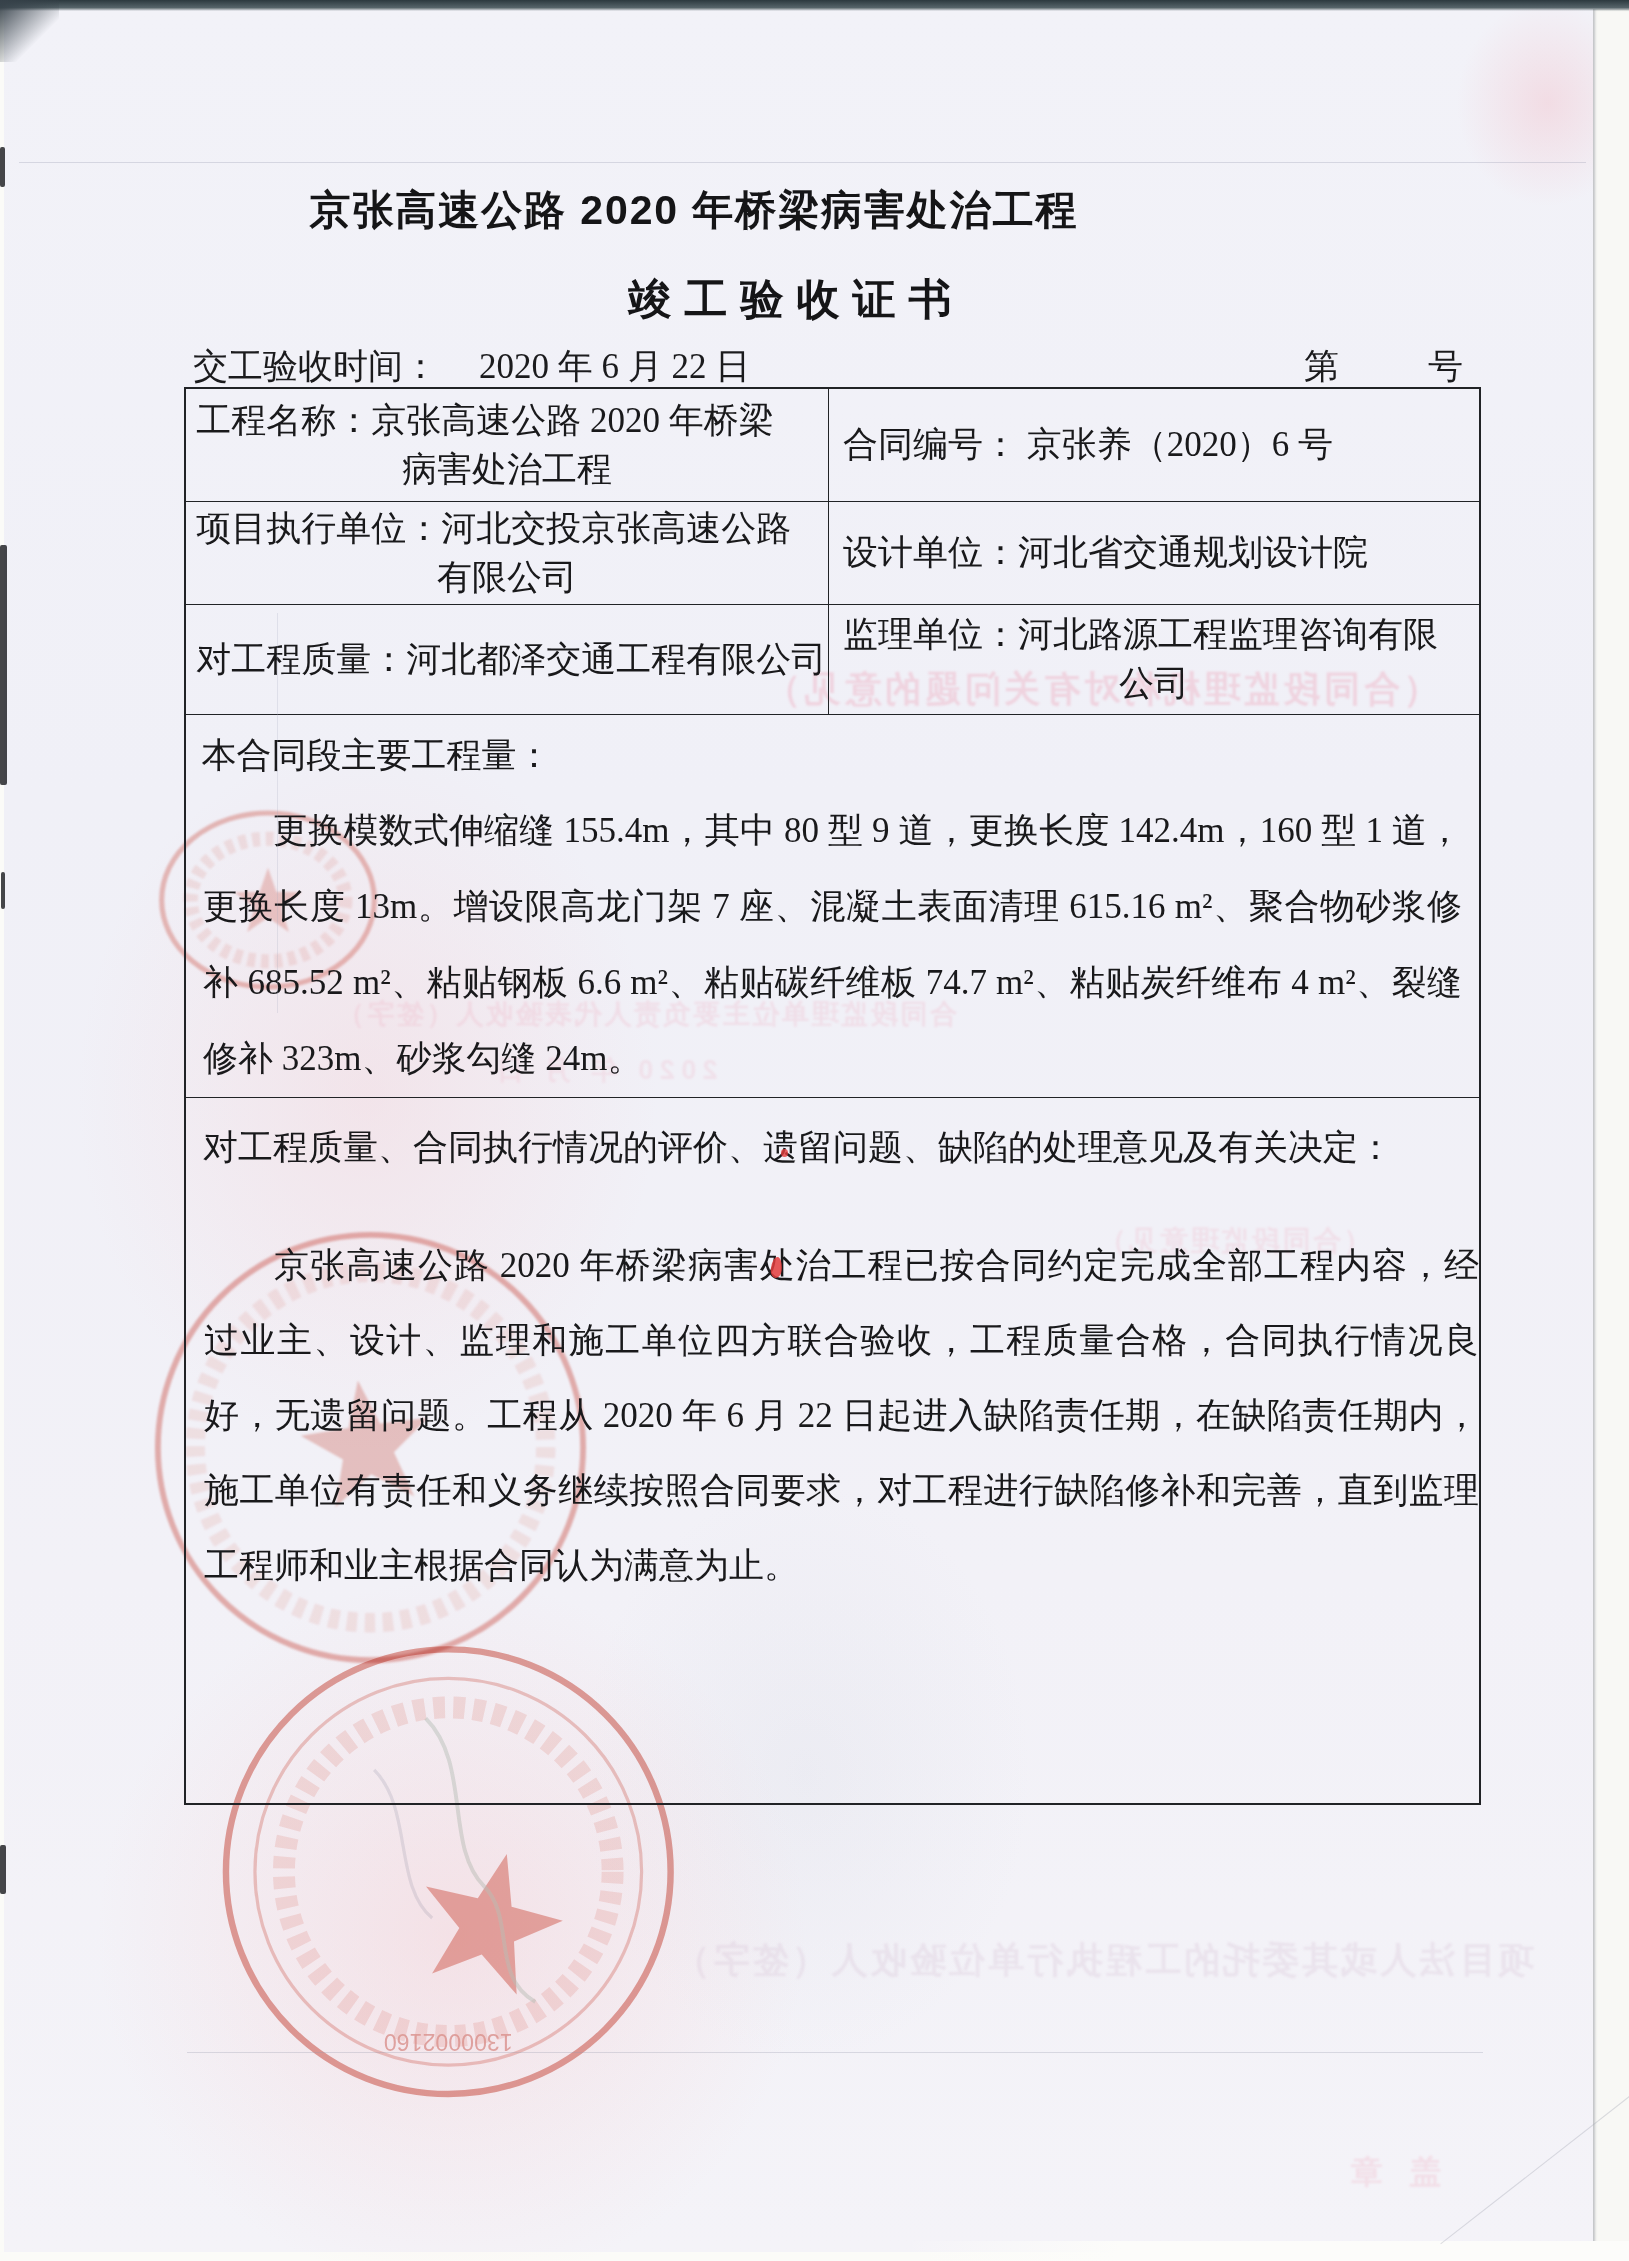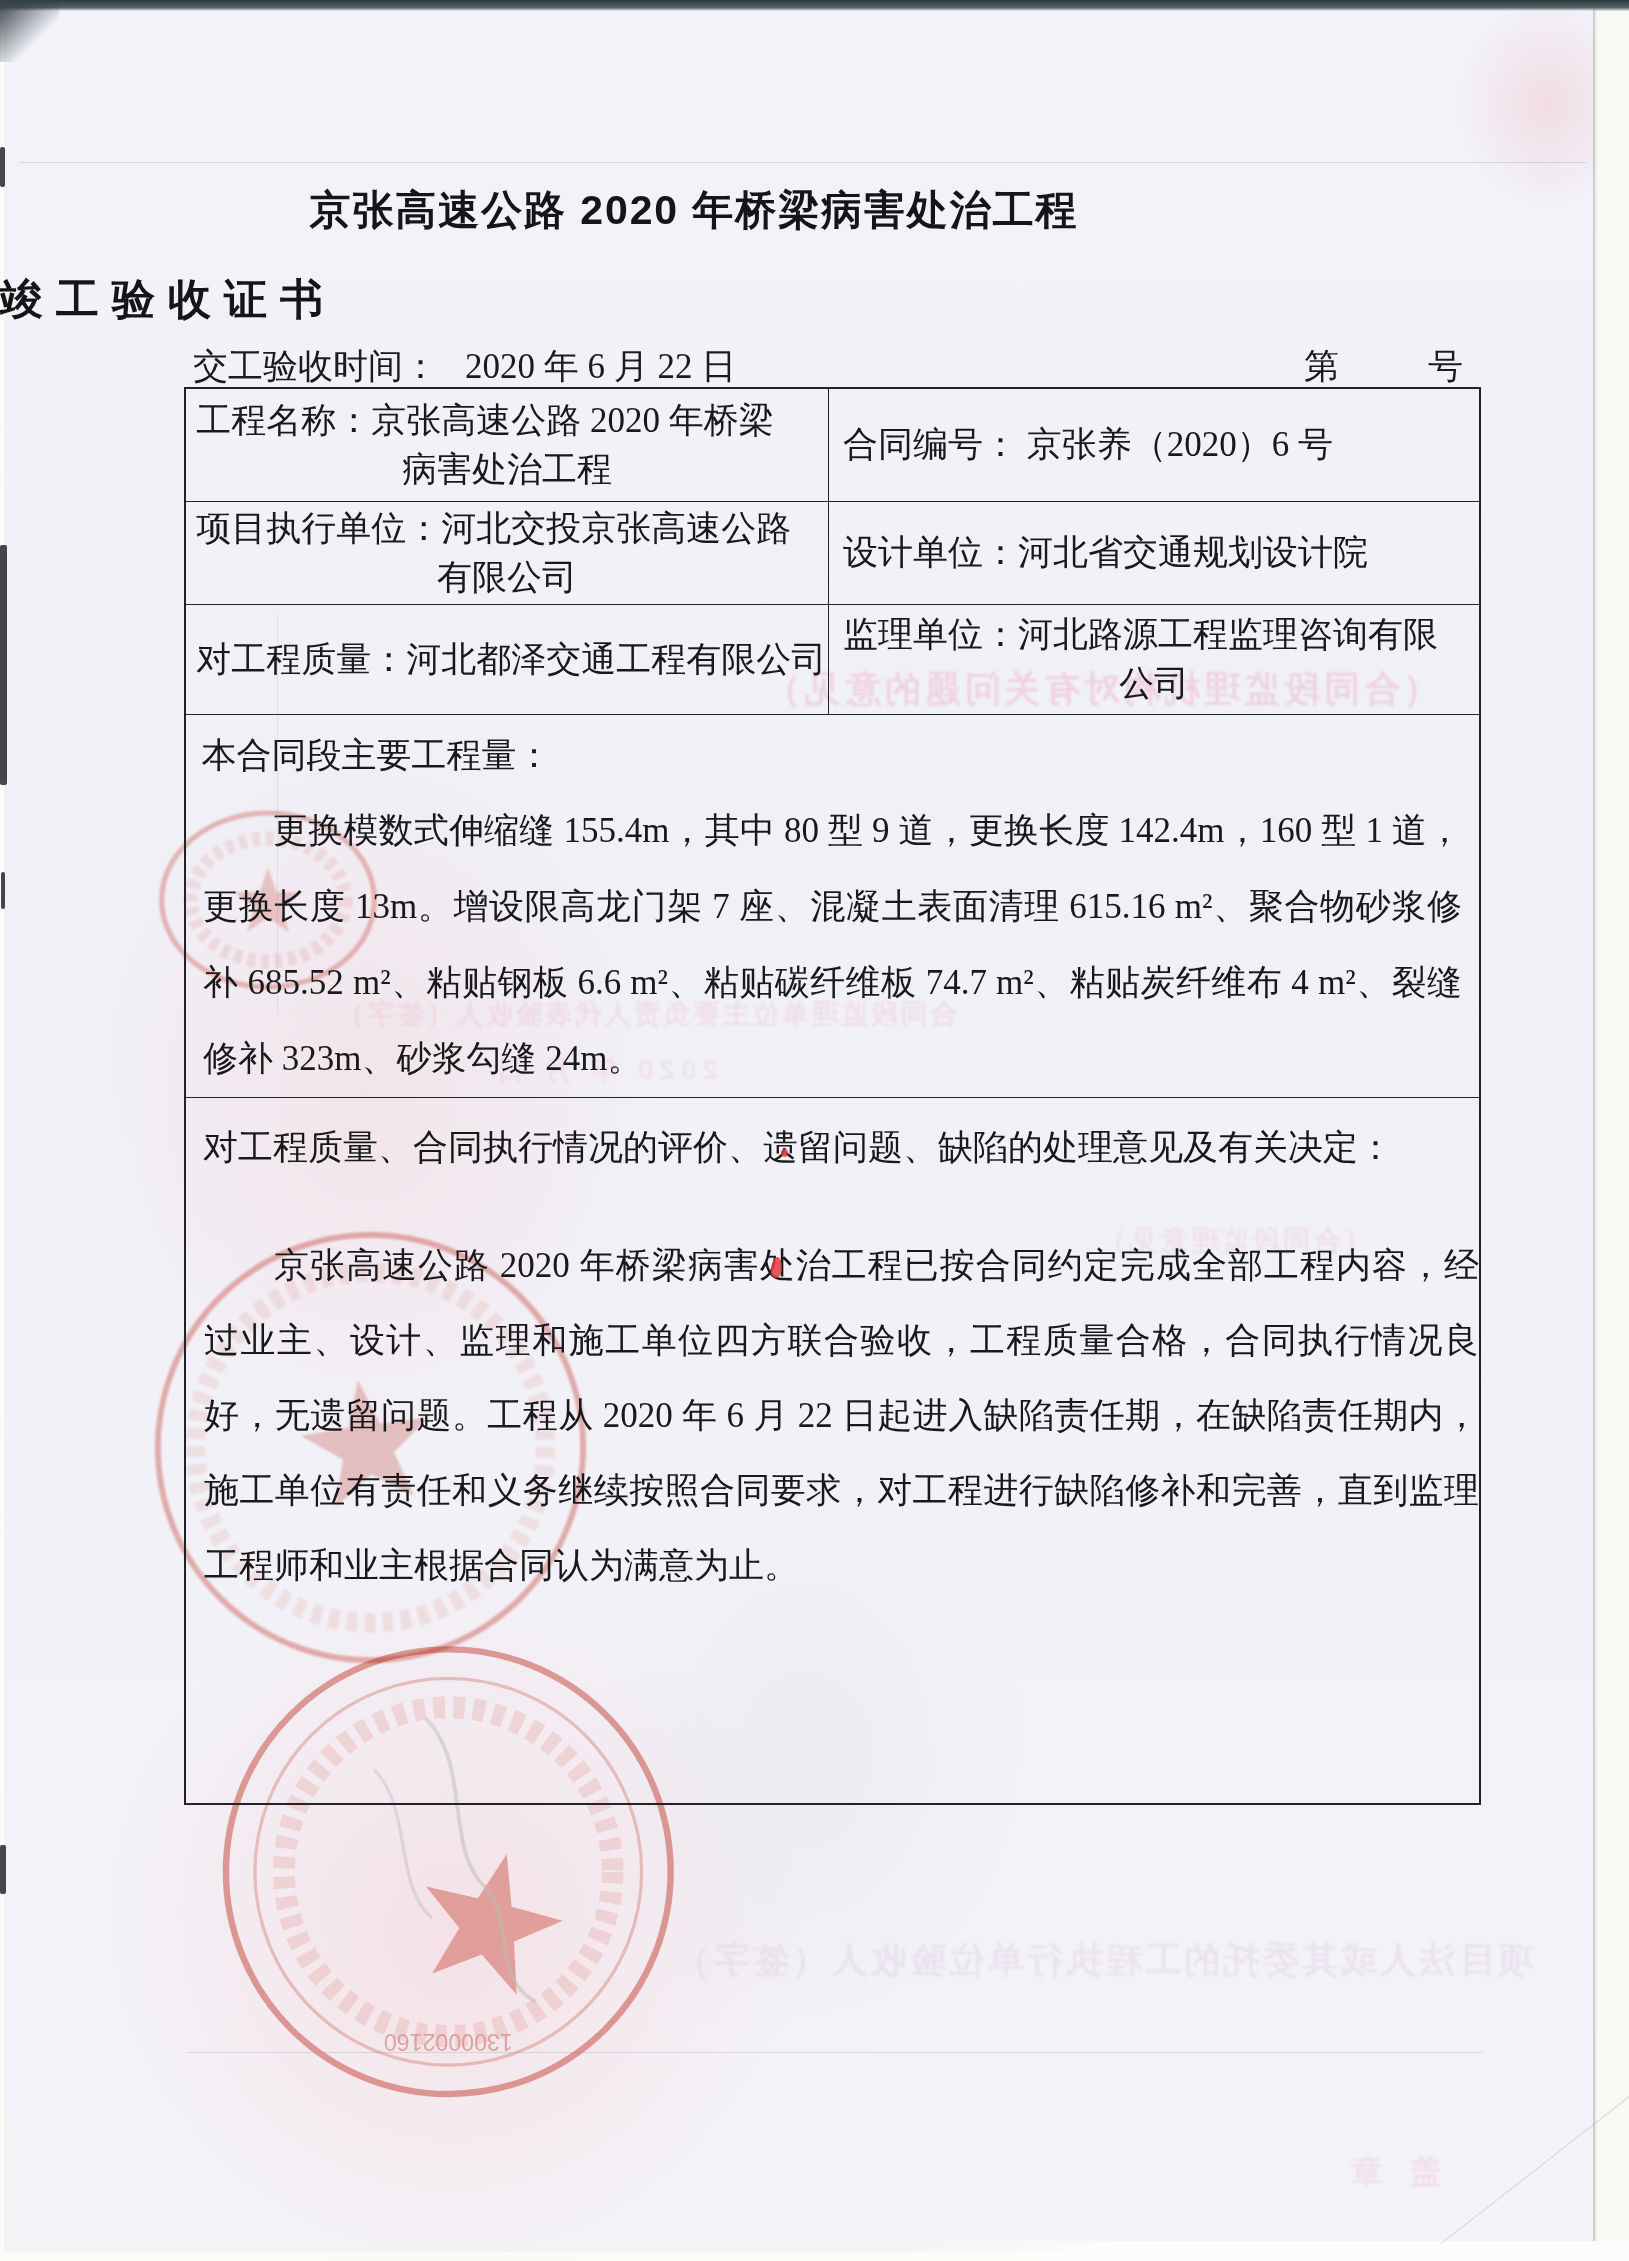--- a/index.html
+++ b/index.html
@@ -35,29 +35,29 @@
   .c3{left:277px;top:613px;width:1.3px;height:400px;background:rgba(168,170,190,.25);}
   .c4{left:1412px;top:2160px;width:271px;height:1.3px;background:rgba(170,172,184,.4);transform:rotate(-38deg);}
 
   
   .title{
     position:absolute;left:0;top:183px;width:1388px;margin:0;text-align:center;
     font-family:"Liberation Sans","DejaVu Sans",sans-serif;font-weight:700;
     font-size:41px;letter-spacing:1.9px;color:#151517;
   }
   .subtitle{
-    position:absolute;left:0;top:271px;width:1593px;margin:0;
+    position:absolute;left:0;top:271px;width:1593px;margin:0;text-align:center;
     font-family:"Liberation Sans","DejaVu Sans",sans-serif;font-weight:700;
     font-size:43px;letter-spacing:13px;color:#151517;
   }
   .meta{
     position:absolute;left:193px;top:348px;width:1270px;height:37px;
     font-size:35px;display:flex;align-items:center;
   }
-  .meta .val{margin-left:27px;}
+  .meta .val{margin-left:41px;}
   .meta .docno{margin-left:auto;display:flex;align-items:center;}
   .meta .gap{display:inline-block;width:89px;}
 
   table.doc-table{
     position:absolute;left:184px;top:387px;width:1297px;
     border-collapse:collapse;table-layout:fixed;
     font-size:35px;color:#19191b;
   }
   .doc-table td{border:1.9px solid #212326;vertical-align:middle;padding:0;}
   .doc-table{border:2.6px solid #212326;}

